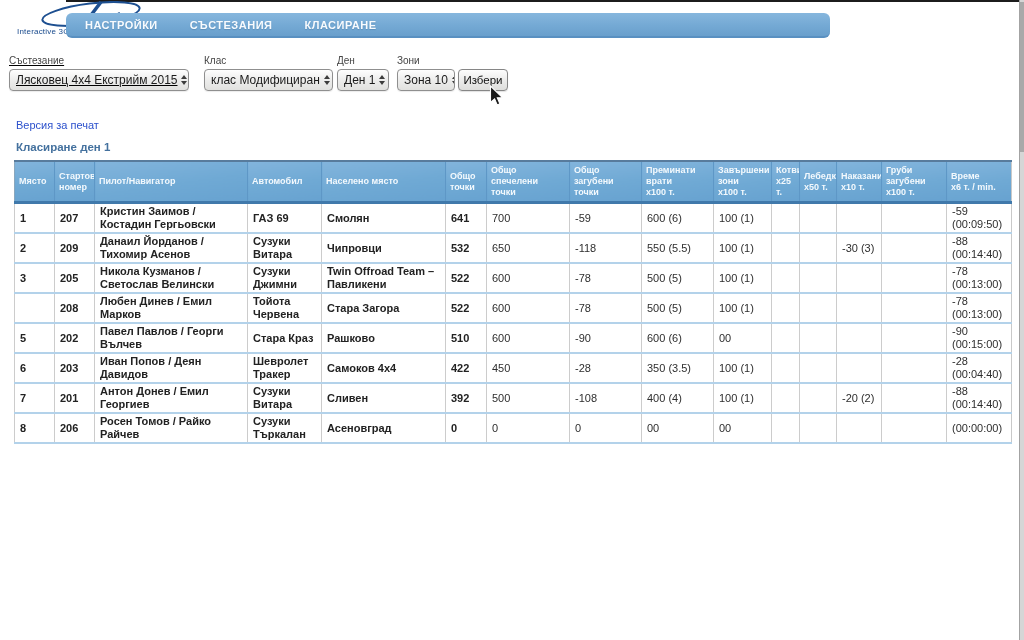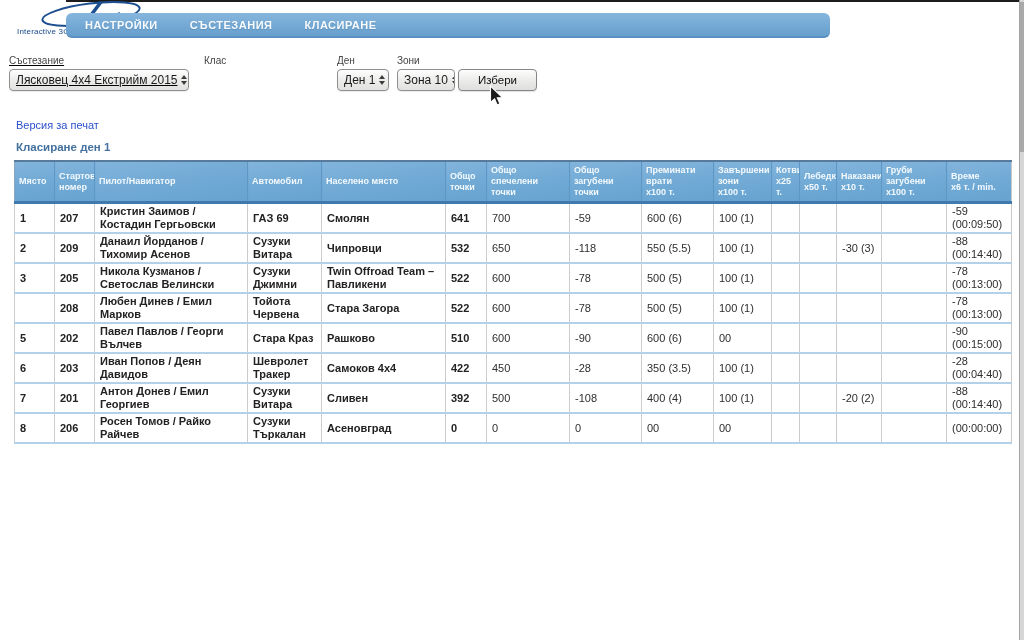--- a/index.html
+++ b/index.html
@@ -38,21 +38,21 @@
     display:flex;align-items:center;justify-content:space-between;
     padding:0 5px 0 6px;font-size:12px;color:#1b1b1b;white-space:nowrap;overflow:hidden;
     box-shadow:0 1px 1px rgba(0,0,0,.08);cursor:pointer;
   }
   .f1{left:9px;width:180px;text-decoration:underline;} .f2{left:204px;width:129px;}
   .f3{left:337px;width:52px;}  .f4{left:397px;width:58px;}
   .arrows{display:flex;flex-direction:column;align-items:center;margin-left:4px;flex:0 0 auto;}
   .tri-up{width:0;height:0;border-left:3px solid transparent;border-right:3px solid transparent;border-bottom:4px solid #3c3c3c;margin-bottom:2px;}
   .tri-down{width:0;height:0;border-left:3px solid transparent;border-right:3px solid transparent;border-top:4px solid #3c3c3c;}
   .btn{
-    position:absolute;left:458px;top:69px;width:79px;height:22px;box-sizing:border-box;
+    position:absolute;left:458px;top:69px;width:50px;height:22px;box-sizing:border-box;
     border:1px solid #868686;border-radius:4px;
     background:linear-gradient(180deg,#fdfdfd 0%,#ececeb 50%,#dededc 100%);
     font-size:11.5px;color:#111;display:flex;align-items:center;justify-content:center;
     box-shadow:0 1px 1px rgba(0,0,0,.12);cursor:pointer;
   }
 
   .print-link{position:absolute;left:16px;top:119px;font-size:11px;color:#2b50cc;cursor:pointer;}
   .page-heading{position:absolute;left:16px;top:141px;font-size:11.5px;font-weight:bold;color:#44719e;}
 
   
@@ -110,20 +110,27 @@
     <span>Лясковец 4x4 Екстрийм 2015</span>
     <span class="arrows">
         <span class="tri-up"></span>
         <span class="tri-down"></span>
       </span>
   </div>
 </div>
 
 <div class="field f2">
   <span class="flabel">Клас</span>
+  <div class="select">
+    <span>клас Модифициран</span>
+    <span class="arrows">
+        <span class="tri-up"></span>
+        <span class="tri-down"></span>
+      </span>
+  </div>
 </div>
 
 <div class="field f3">
   <span class="flabel">Ден</span>
   <div class="select">
     <span>Ден 1</span>
     <span class="arrows">
         <span class="tri-up"></span>
         <span class="tri-down"></span>
       </span>

